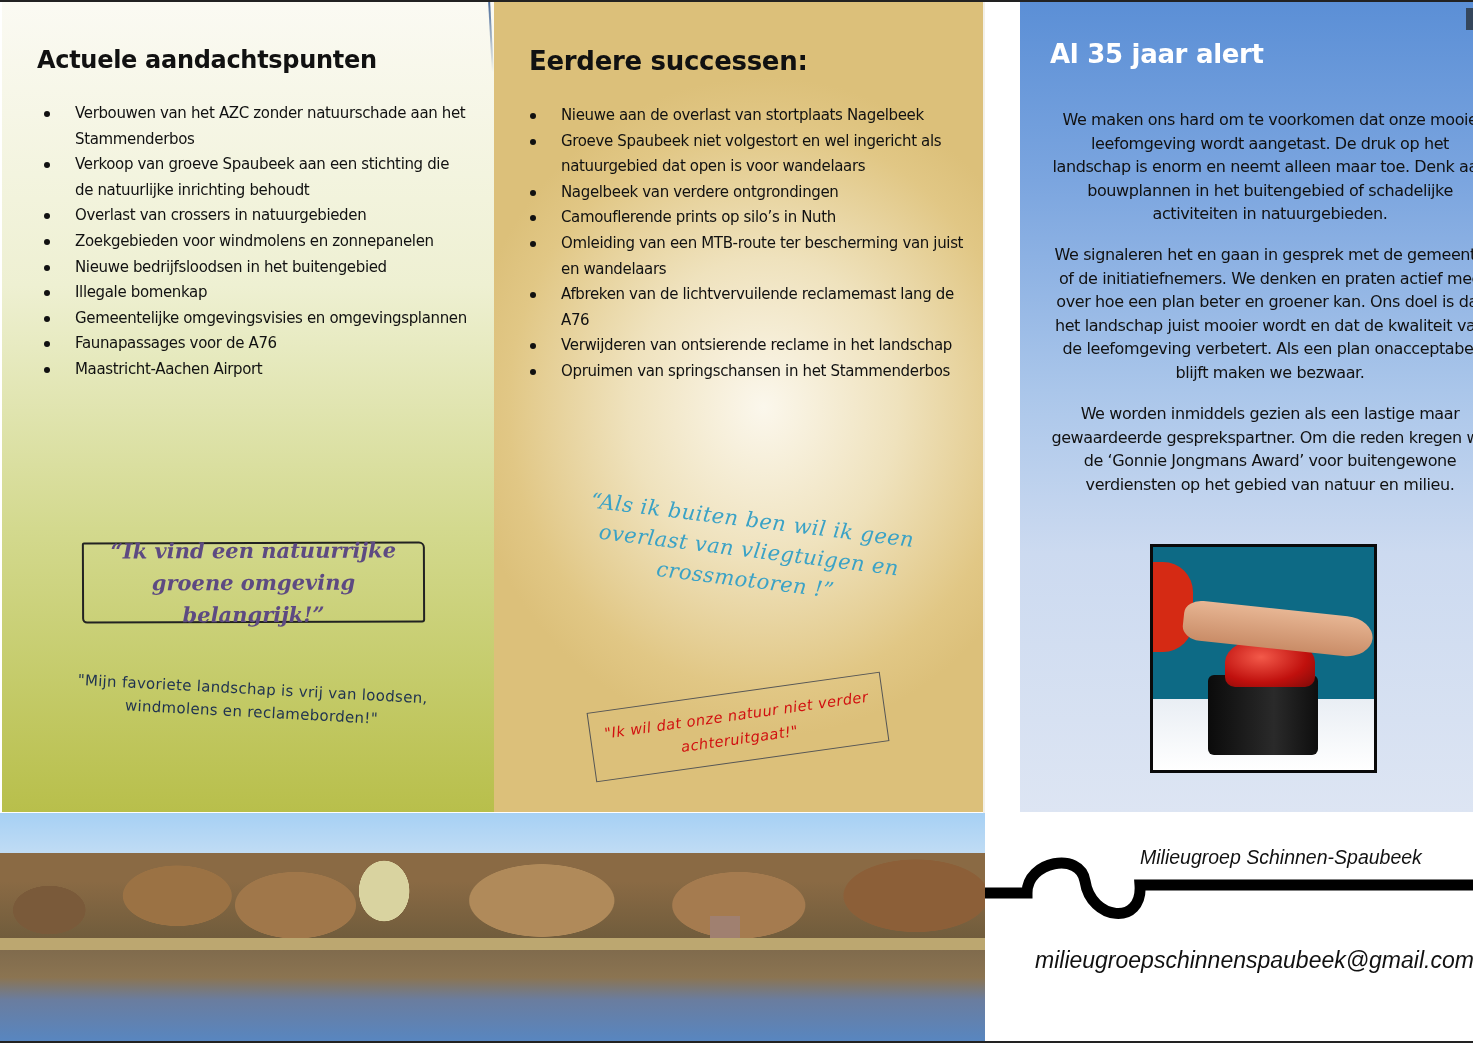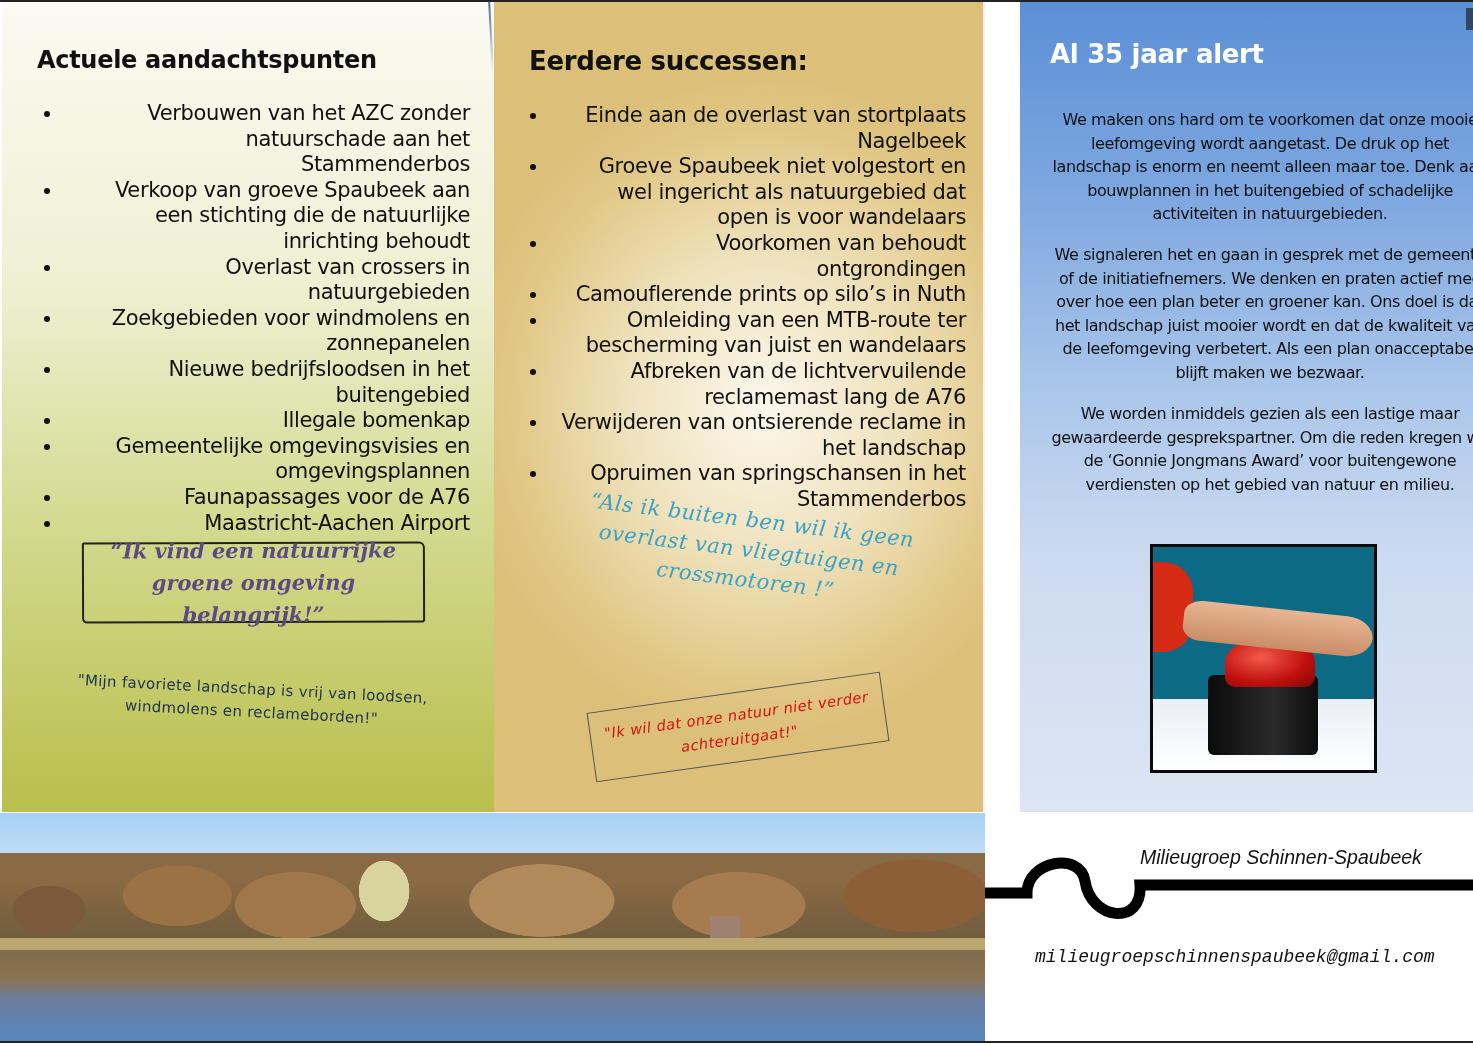--- a/index.html
+++ b/index.html
@@ -24,21 +24,21 @@
       text-align: center;
     }
     .panel-divider-mid { position: absolute; left: 490px; top: 2px; width: 2px; height: 70px; background: linear-gradient(#4a6b9a, transparent); transform: rotate(-3deg); z-index: 4; }
     .panel-divider-right { position: absolute; left: 983px; top: 2px; width: 2px; height: 811px; background: #f3f0e8; z-index: 4; }
 
     .heading { position: absolute; font-family: "DejaVu Sans", sans-serif; font-weight: bold; font-size: 24px; color: #111; letter-spacing: -0.3px; }
     .heading-left { left: 35px; top: 44px; }
     .heading-mid { left: 35px; top: 44px; font-size: 26px; }
     .heading-right { left: 30px; top: 37px; color: #ffffff; font-size: 26px; }
 
-    .bullet-list { position: absolute; list-style: none; font-family: "DejaVu Sans", sans-serif; font-size: 21px; line-height: 25.6px; color: #111; letter-spacing: -0.35px; text-align: right; }
+    .bullet-list { position: absolute; list-style: none; font-family: "DejaVu Sans", sans-serif; font-size: 15px; line-height: 25.6px; color: #111; letter-spacing: -0.35px; }
     .bullet-list li { position: relative; padding-left: 35px; }
     .bullet-list li::before { content: ""; position: absolute; left: 4px; top: 10px; width: 6px; height: 6px; border-radius: 50%; background: #111; }
     .list-left { left: 38px; top: 99px; width: 430px; }
     .list-mid { left: 32px; top: 101px; width: 440px; }
 
     .para-block { position: absolute; left: 30px; width: 440px; font-family: "DejaVu Sans", sans-serif; font-size: 16px; line-height: 23.6px; color: #111; letter-spacing: -0.4px; }
     .para-1 { top: 106px; }
     .para-2 { top: 241px; }
     .para-3 { top: 400px; }
 
@@ -92,21 +92,21 @@
       radial-gradient(ellipse 110px 55px at 75% 55%, #a57b4f 60%, transparent 61%),
       radial-gradient(ellipse 120px 60px at 93% 45%, #8c5f38 60%, transparent 61%),
       linear-gradient(#8a6a44 30%, #6c5a3b 100%); }
     .landscape .grass { position: absolute; left: 0; top: 125px; width: 100%; height: 12px; background: #bca770; }
     .landscape .water { position: absolute; left: 0; top: 137px; width: 100%; height: 91px; background: linear-gradient(#806b4d 0%, #8b7451 30%, #6a7d9f 55%, #5886c0 100%); }
     .landscape .house { position: absolute; left: 710px; top: 103px; width: 30px; height: 22px; background: #a08070; }
 
     .footer-area { position: absolute; left: 985px; top: 813px; width: 488px; height: 228px; background: #ffffff; padding-left: 32px; }
     .org-name { position: absolute; left: 155px; top: 33px; font-family: "Liberation Sans", sans-serif; font-style: italic; font-size: 19.5px; color: #111; }
     .logo-svg { position: absolute; left: 0; top: 38px; width: 488px; height: 80px; }
-    .email { position: absolute; left: 50px; top: 134px; font-family: Liberation Mono, monospace; font-style: italic; font-size: 18px; color: #111; }
+    .email { position: absolute; left: 50px; top: 134px; font-family: Liberation Sans, sans-serif; font-style: italic; font-size: 23px; color: #111; }
     .website { position: absolute; left: 90px; top: 164px; font-family: "Liberation Sans", sans-serif; font-style: italic; font-size: 19px; color: #111; }
 
     .corner-tab { position: absolute; left: 1466px; top: 8px; width: 7px; height: 22px; background: #34465c; z-index: 6; }
   </style>
 </head>
 <body>
 
 <div class="top-border"></div>
 
 <section class="panel panel-left">
@@ -124,23 +124,23 @@
   </ul>
   <div class="quote-box-1">
     <span>“Ik vind een natuurrijke groene omgeving belangrijk!”</span>
   </div>
   <div class="quote-2">"Mijn favoriete landschap is vrij van loodsen, windmolens en reclameborden!"</div>
 </section>
 
 <section class="panel panel-mid">
   <h2 class="heading heading-mid">Eerdere successen:</h2>
   <ul class="bullet-list list-mid">
-    <li>Einde aan de overlast van stortplaats Nagelbeek</li>
+    <li>Nieuwe aan de overlast van stortplaats Nagelbeek</li>
     <li>Groeve Spaubeek niet volgestort en wel ingericht als natuurgebied dat open is voor wandelaars</li>
-    <li>Voorkomen van behoudt ontgrondingen</li>
+    <li>Nagelbeek van verdere ontgrondingen</li>
     <li>Camouflerende prints op silo’s in Nuth</li>
     <li>Omleiding van een MTB-route ter bescherming van juist en wandelaars</li>
     <li>Afbreken van de lichtvervuilende reclamemast lang de A76</li>
     <li>Verwijderen van ontsierende reclame in het landschap</li>
     <li>Opruimen van springschansen in het Stammenderbos</li>
   </ul>
   <div class="quote-3">“Als ik buiten ben wil ik geen overlast van vliegtuigen en crossmotoren !”</div>
   <div class="quote-box-4">
     <span>"Ik wil dat onze natuur niet verder achteruitgaat!"</span>
   </div>

